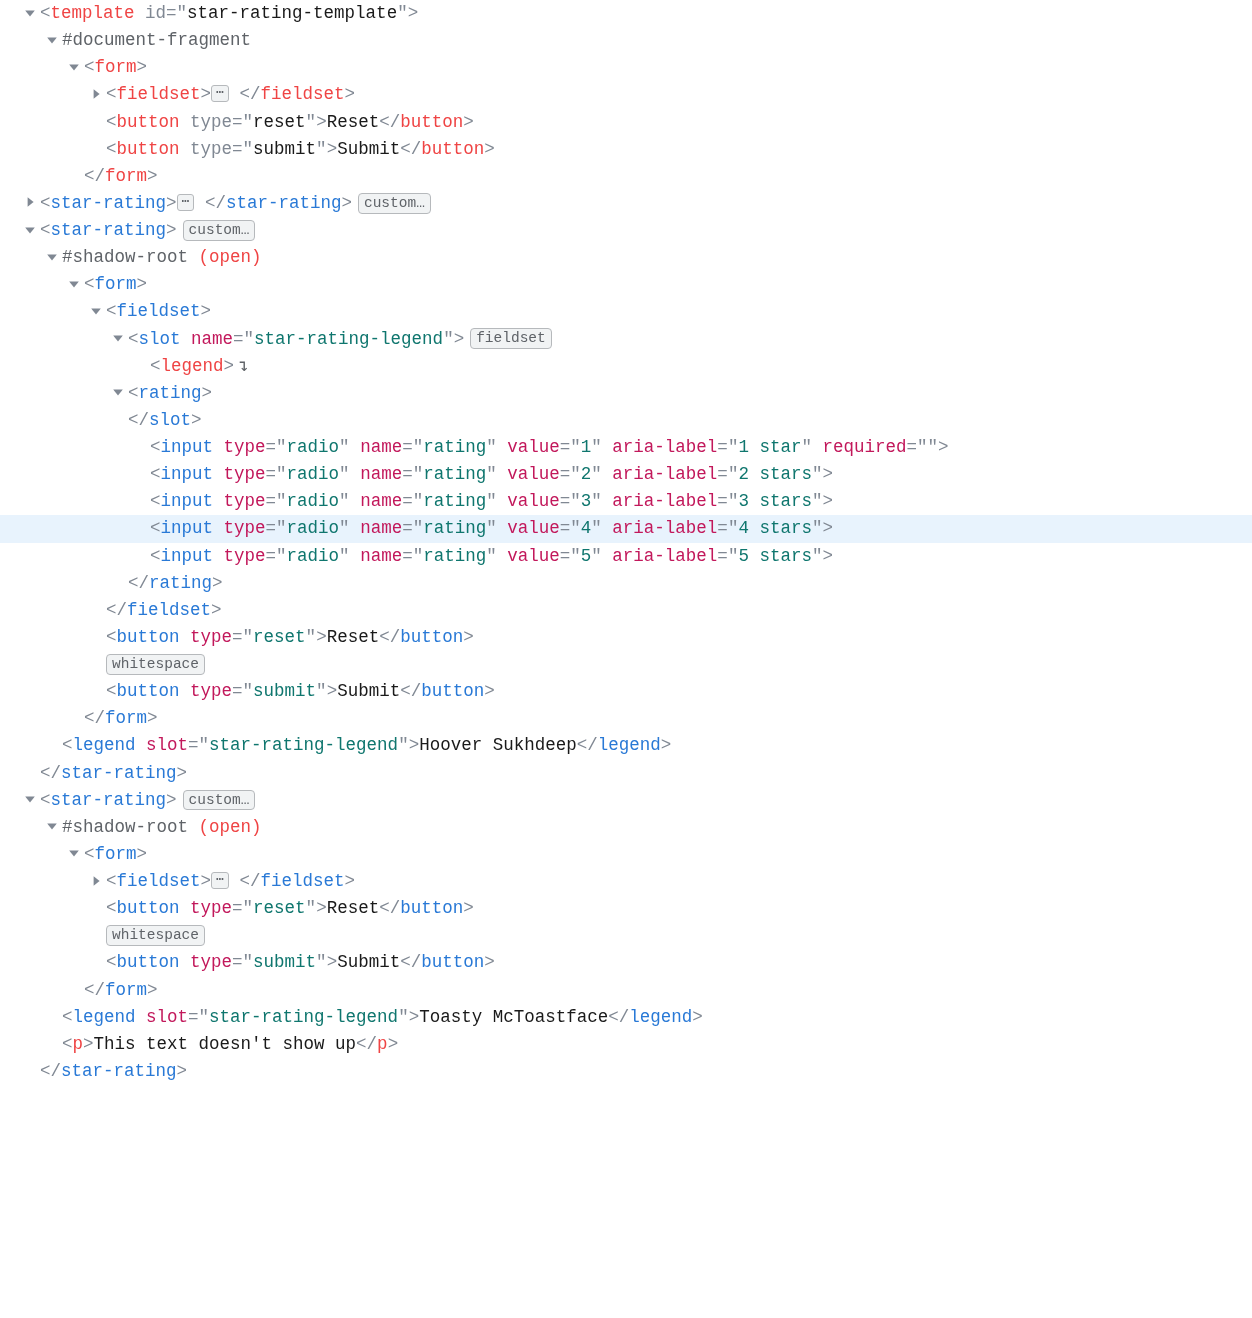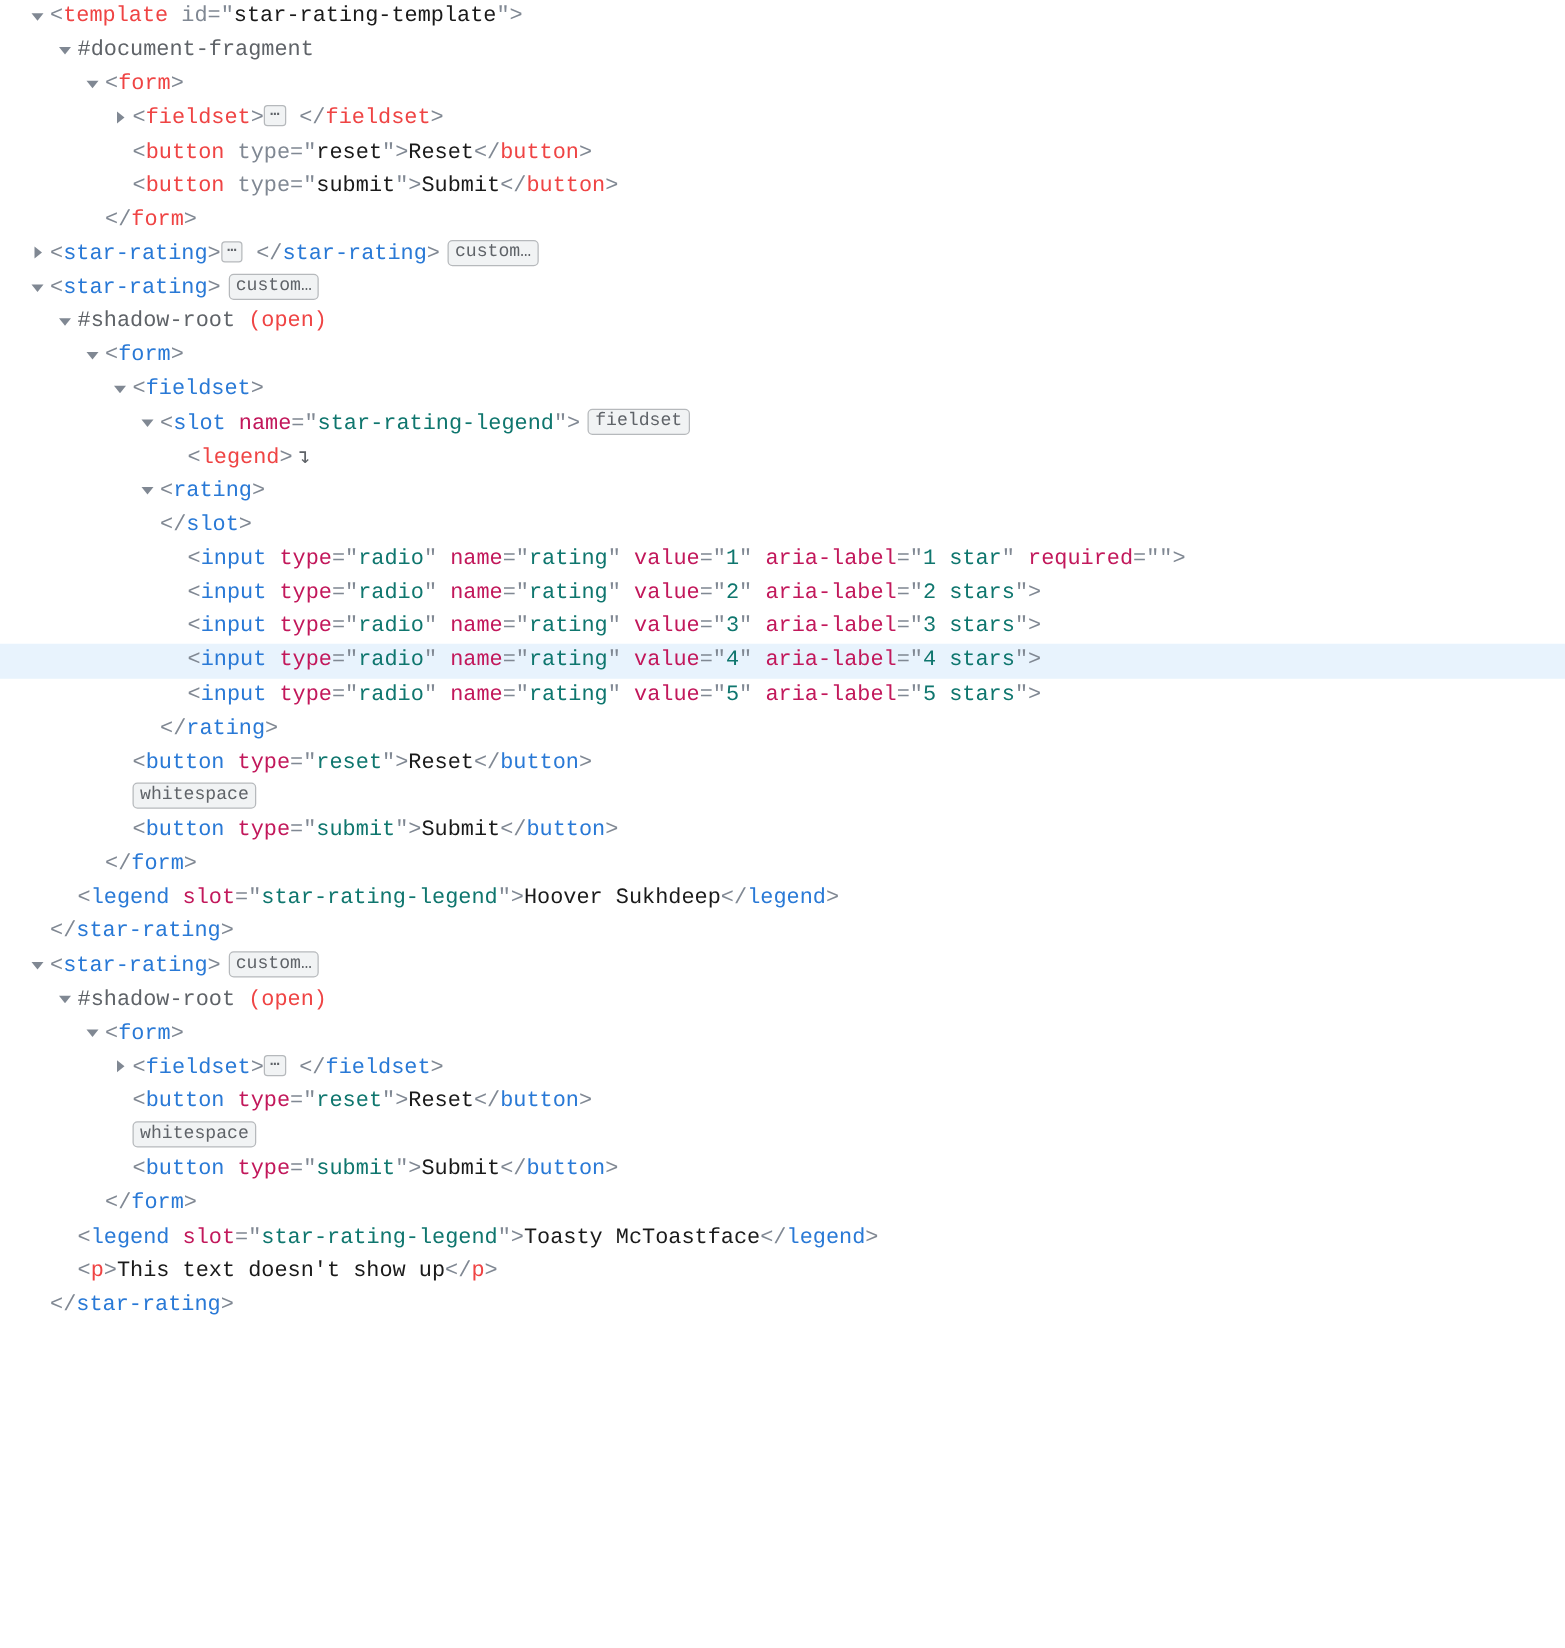--- a/index.html
+++ b/index.html
@@ -229,20 +229,25 @@
       <span><span class="bracket">&lt;</span><span class="tag live">input</span> <span class="attrname live">type</span><span class="bracket">=</span><span class="bracket">"</span><span class="attrval live">radio</span><span class="bracket">"</span> <span class="attrname live">name</span><span class="bracket">=</span><span class="bracket">"</span><span class="attrval live">rating</span><span class="bracket">"</span> <span class="attrname live">value</span><span class="bracket">=</span><span class="bracket">"</span><span class="attrval live">5</span><span class="bracket">"</span> <span class="attrname live">aria-label</span><span class="bracket">=</span><span class="bracket">"</span><span class="attrval live">5 stars</span><span class="bracket">"</span><span class="bracket">&gt;</span></span>
     </div>
     <div class="row">
       <span class="indent" style="width: 112px;"></span>
       <span class="caret none"></span>
       <span><span class="bracket">&lt;/</span><span class="tag live">rating</span><span class="bracket">&gt;</span></span>
     </div>
     <div class="row">
       <span class="indent" style="width: 90px;"></span>
       <span class="caret none"></span>
+      <span><span class="bracket">&lt;/</span><span class="tag live">fieldset</span><span class="bracket">&gt;</span></span>
+    </div>
+    <div class="row">
+      <span class="indent" style="width: 90px;"></span>
+      <span class="caret none"></span>
       <span><span class="bracket">&lt;</span><span class="tag live">button</span> <span class="attrname live">type</span><span class="bracket">=</span><span class="bracket">"</span><span class="attrval live">reset</span><span class="bracket">"</span><span class="bracket">&gt;</span><span class="text">Reset</span><span class="bracket">&lt;/</span><span class="tag live">button</span><span class="bracket">&gt;</span></span>
     </div>
     <div class="row">
       <span class="indent" style="width: 90px;"></span>
       <span class="caret none"></span>
       <span><span class="badge" style="margin-left: 0px;">whitespace</span></span>
     </div>
     <div class="row">
       <span class="indent" style="width: 90px;"></span>
       <span class="caret none"></span>

